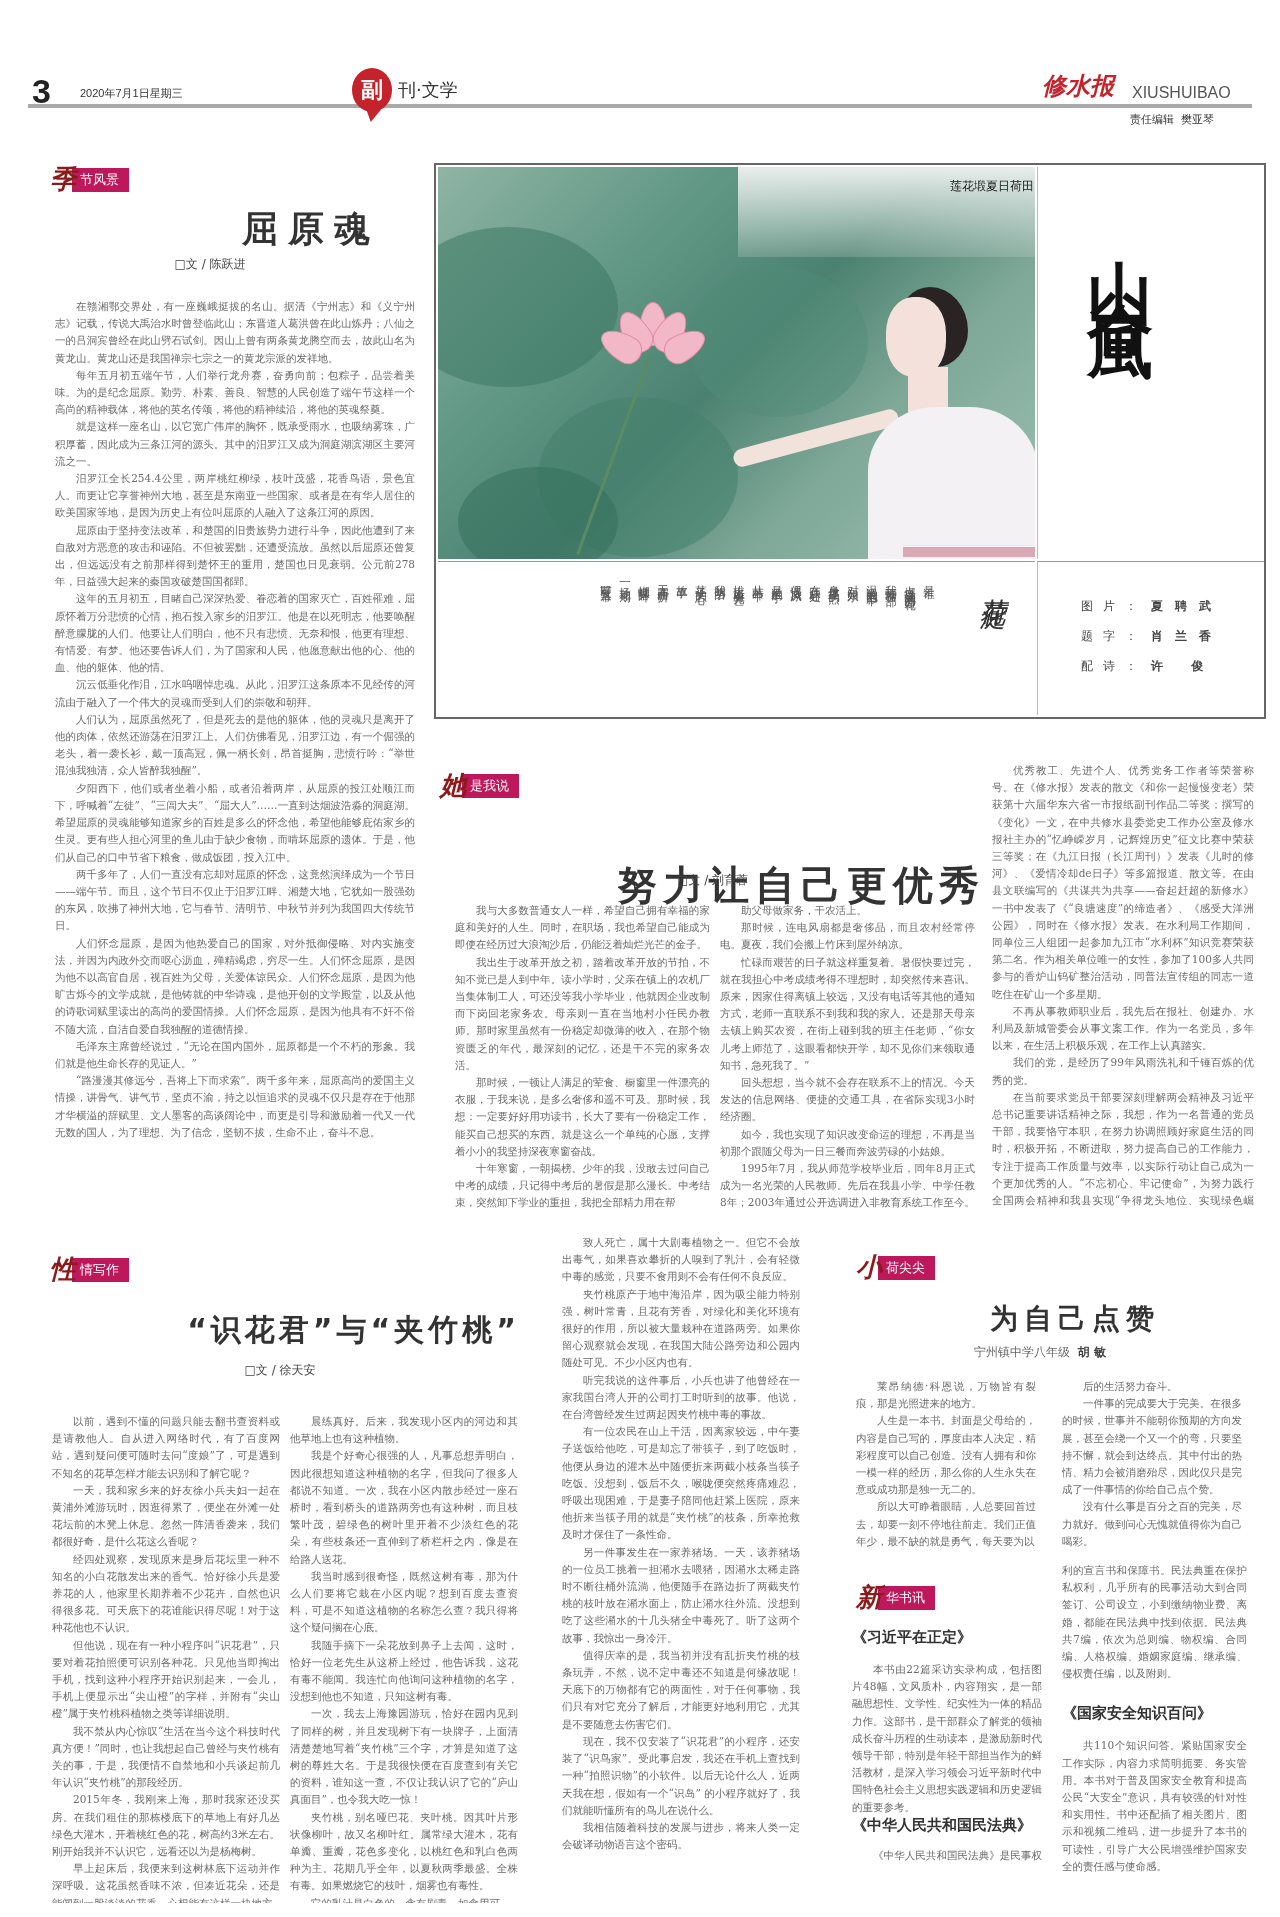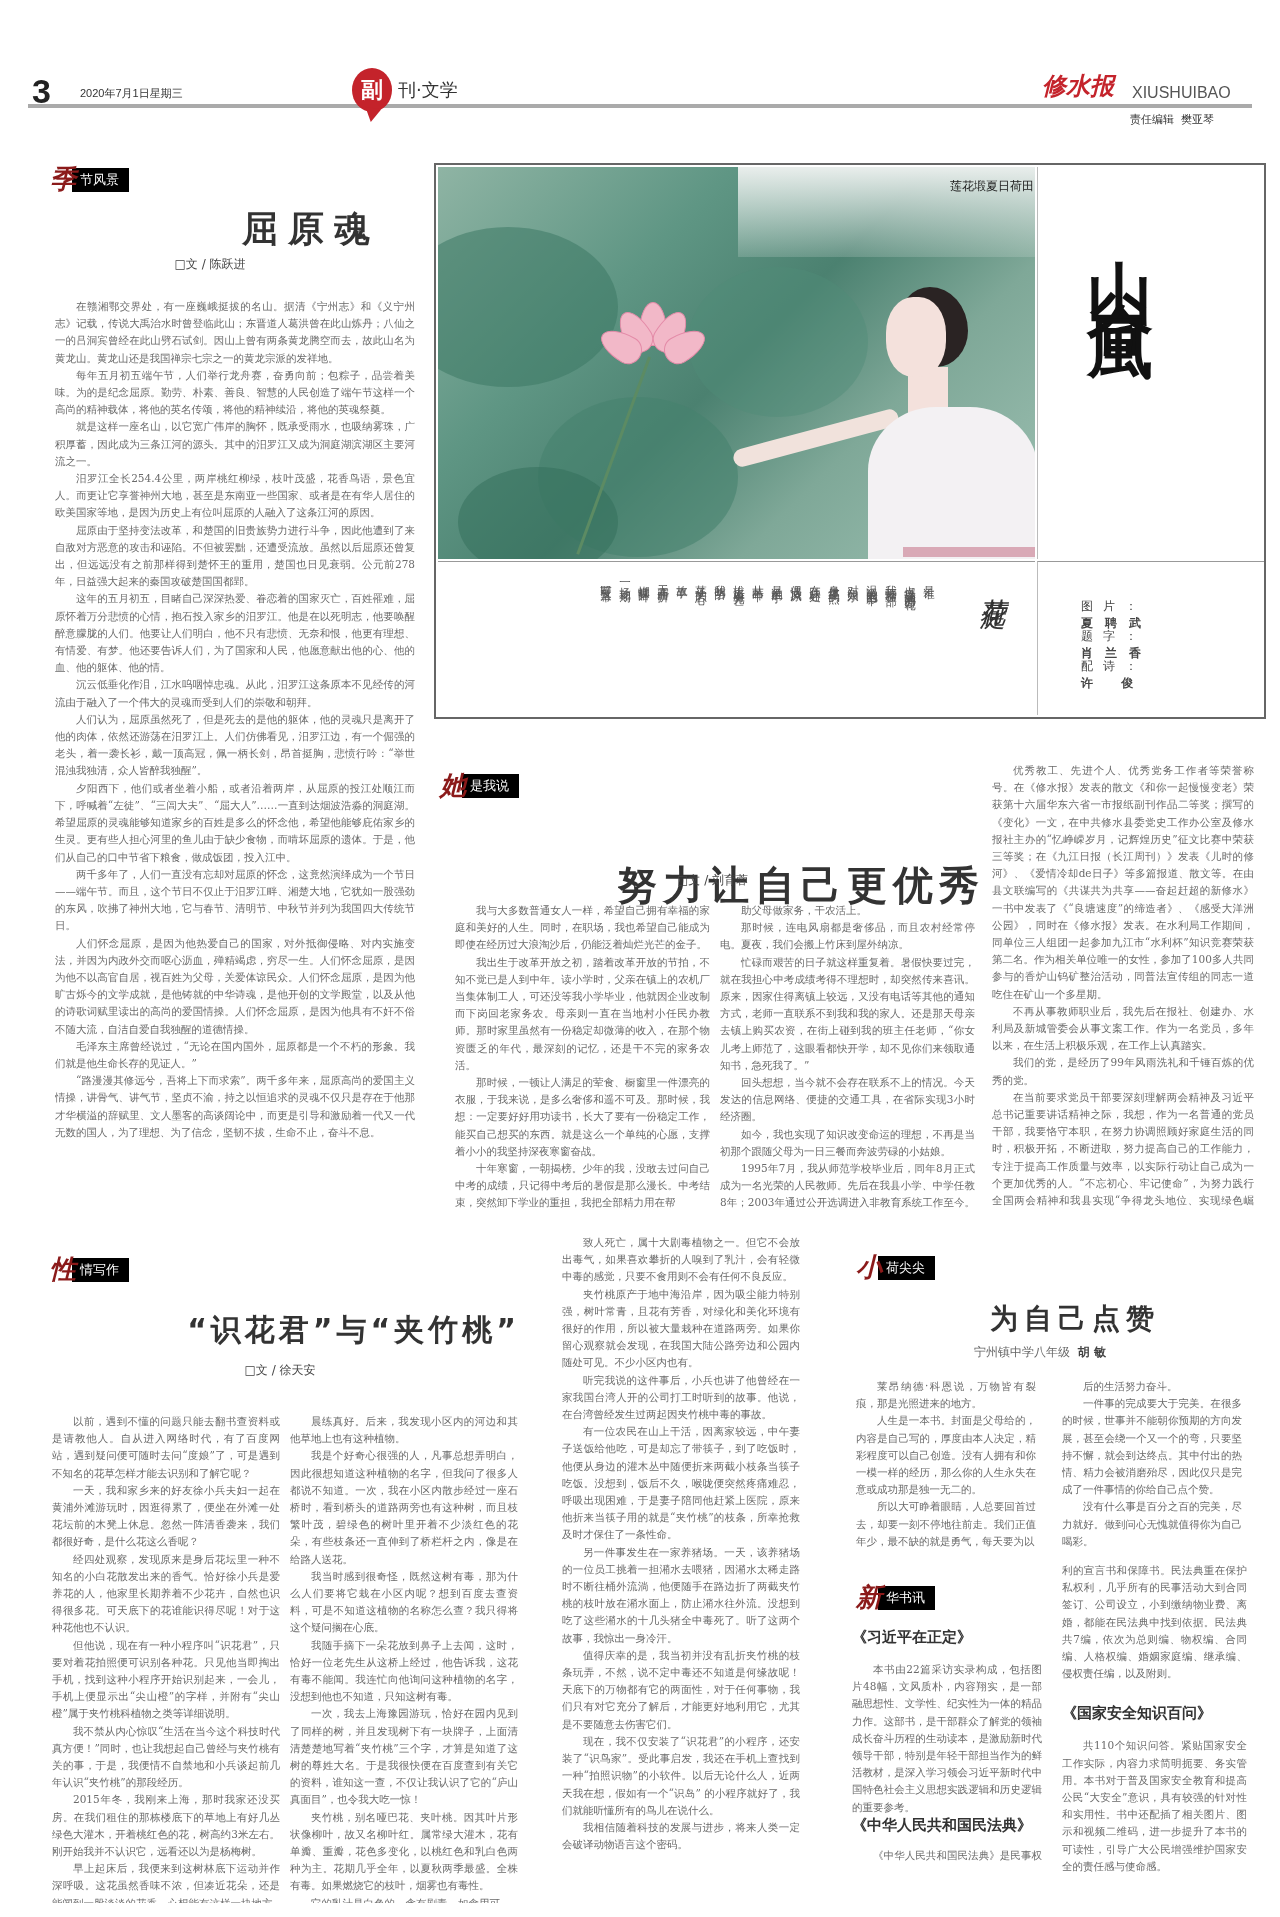--- a/index.html
+++ b/index.html
@@ -11,21 +11,21 @@
   .fu-badge { left: 352px; top: 68px; width: 40px; height: 56px; }
   .fu-circle { width: 40px; height: 44px; border-radius: 50% 50% 50% 50%; background: #c4232b; color: #fff; font-family: "DejaVu Sans", sans-serif; font-weight: bold; font-size: 22px; text-align: center; line-height: 44px; position: relative; }
   .fu-circle:after { content: ""; position: absolute; left: 12px; bottom: -10px; border-left: 8px solid transparent; border-right: 8px solid transparent; border-top: 14px solid #c4232b; transform: rotate(10deg); }
   .fu-label { left: 398px; top: 78px; font-family: "DejaVu Sans", sans-serif; font-size: 18px; color: #333; }
   .logo { left: 1042px; top: 70px; font-family: "DejaVu Serif", serif; font-style: italic; font-weight: bold; font-size: 24px; color: #c4232b; }
   .logo-en { left: 1132px; top: 84px; font-family: "Liberation Sans", sans-serif; font-size: 16px; color: #555; }
   .editor { left: 1130px; top: 112px; font-family: "DejaVu Sans", sans-serif; font-size: 11px; color: #333; }
 
   .section-tag { display: flex; align-items: center; }
   .section-tag .big { font-family: "DejaVu Serif", serif; font-weight: bold; font-style: italic; font-size: 26px; color: #8b1a1a; margin-right: -4px; z-index: 1; }
-  .section-tag .band { background: #000000; color: #fff; font-family: "DejaVu Sans", sans-serif; font-size: 13px; padding: 3px 10px 3px 8px; }
+  .section-tag .band { background: #be185d; color: #fff; font-family: "DejaVu Sans", sans-serif; font-size: 13px; padding: 3px 10px 3px 8px; }
 
   .title { font-family: "DejaVu Sans", sans-serif; font-weight: bold; color: #333; text-align: right; letter-spacing: 6px; }
   .byline { font-family: "DejaVu Sans", sans-serif; font-size: 12px; color: #444; text-align: center; }
   .body-text { font-size: 10.5px; line-height: 17.2px; color: #6a6a6a; text-align: justify; }
   .body-text p { text-indent: 2em; }
 
   .photo-frame { left: 434px; top: 163px; width: 832px; height: 556px; border: 2px solid #666; }
   .photo { left: 438px; top: 167px; width: 597px; height: 392px; background: linear-gradient(135deg, #8fb4a4 0%, #5f9684 30%, #4b8170 50%, #7fa898 70%, #9ec1b3 100%); overflow: hidden; }
   .photo .bg-light { position: absolute; left: 300px; top: 0; width: 297px; height: 90px; background: linear-gradient(180deg, #e9eeec 0%, rgba(220,230,226,0.2) 100%); }
   .photo .leaf { position: absolute; border-radius: 50%; background: rgba(60,120,100,0.55); }
@@ -41,21 +41,21 @@
   .photo-caption { left: 950px; top: 178px; font-family: "DejaVu Sans", sans-serif; font-size: 12px; color: #222; }
 
   .poem-area { left: 438px; top: 561px; width: 597px; height: 154px; border-top: 1px solid #999; }
   .poem-lines { position: absolute; right: 100px; top: 14px; display: flex; flex-direction: row-reverse; gap: 7px; }
   .poem-line { writing-mode: vertical-rl; font-size: 11.5px; line-height: 12px; letter-spacing: 2px; color: #555; font-family: "DejaVu Serif", serif; }
   .poem-title { position: absolute; right: 24px; top: 16px; writing-mode: vertical-rl; font-family: "DejaVu Serif", serif; font-style: italic; font-size: 26px; letter-spacing: 2px; color: #333; }
 
   .calli-panel { left: 1037px; top: 167px; width: 227px; height: 392px; border-left: 1px solid #bbb; }
   .calli { position: absolute; left: 50px; top: 40px; writing-mode: vertical-rl; font-family: "DejaVu Serif", serif; font-weight: bold; font-size: 66px; line-height: 66px; letter-spacing: 30px; color: #111; }
   .credits { left: 1037px; top: 561px; width: 227px; height: 154px; border-top: 1px solid #999; border-left: 1px solid #bbb; }
-  .credit-row { position: absolute; left: 43px; font-family: "DejaVu Serif", serif; font-size: 12px; color: #444; display: flex; flex-direction: column; }
+  .credit-row { position: absolute; left: 43px; font-family: "DejaVu Serif", serif; font-size: 12px; color: #444; display: flex; }
   .credit-row .k { width: 70px; letter-spacing: 10px; }
   .credit-row .v { letter-spacing: 12px; font-weight: bold; }
 
   .book-title { font-family: "DejaVu Sans", sans-serif; font-weight: bold; font-size: 15px; color: #333; }
 </style>
 </head>
 <body>
 
 <div class="abs masthead-num">3</div>
 <div class="abs masthead-date">2020年7月1日星期三</div>

